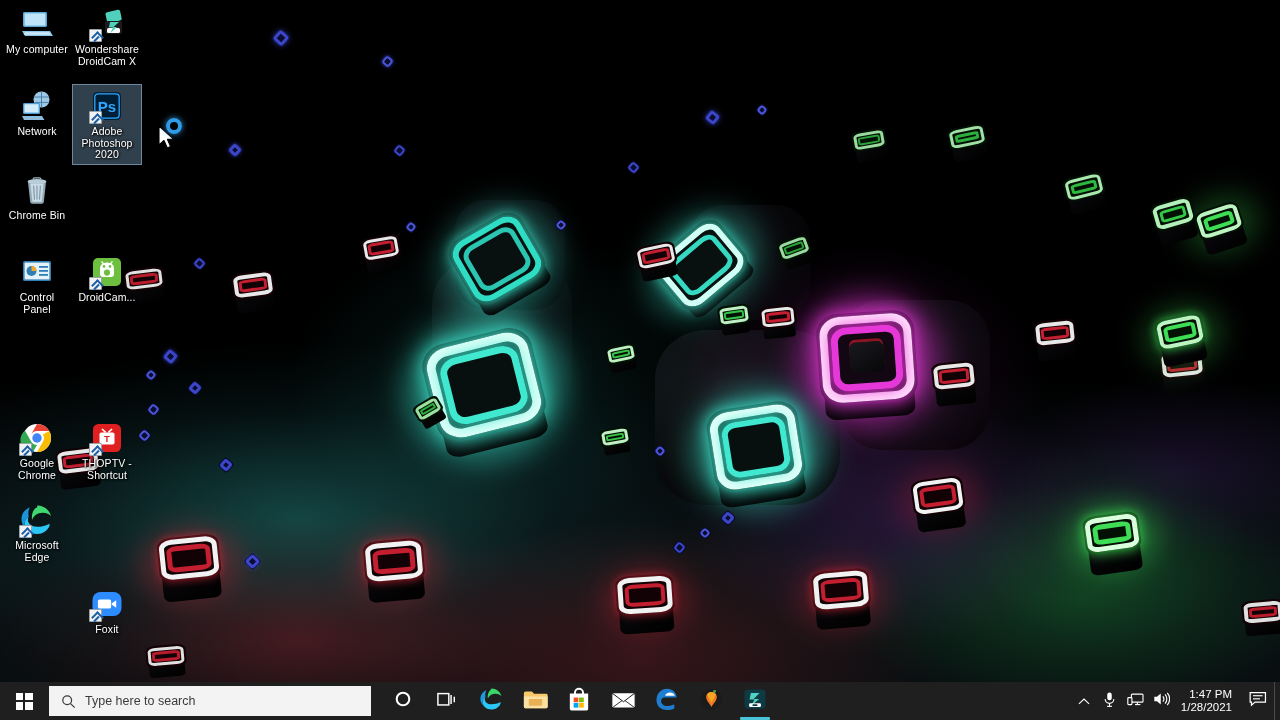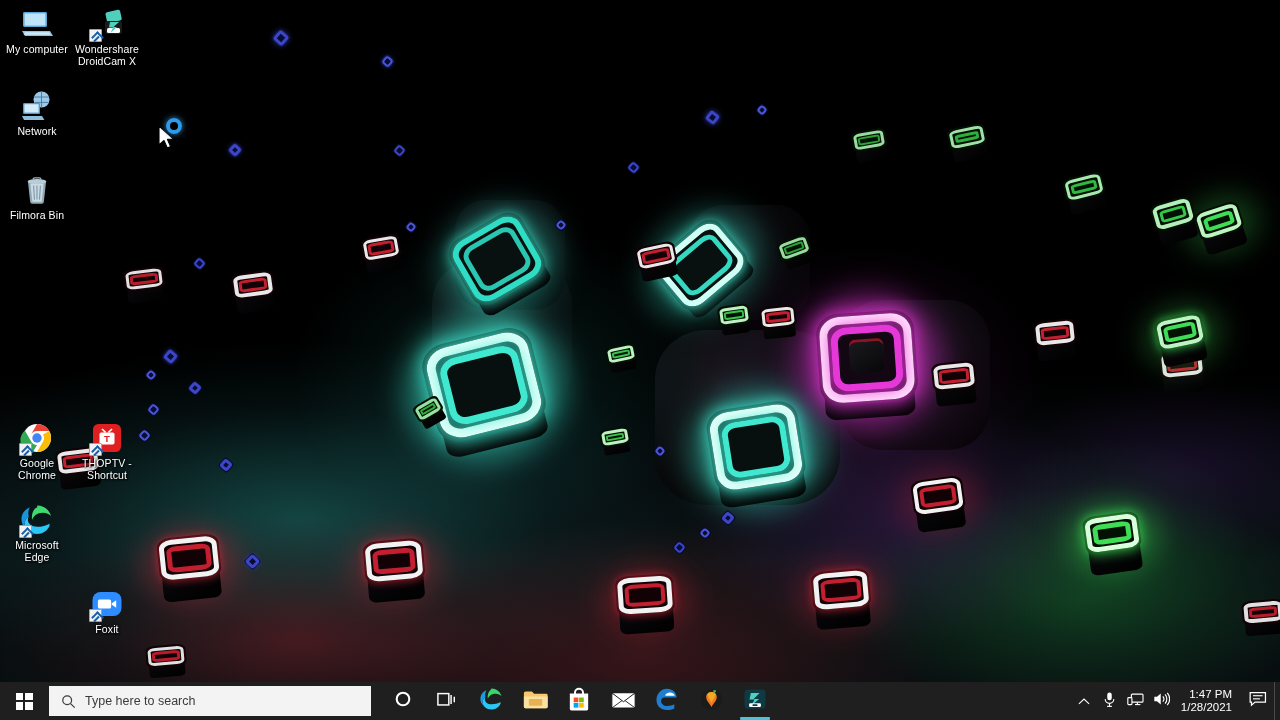--- a/index.html
+++ b/index.html
@@ -508,29 +508,64 @@
       <div class="dicon" style="left: 2px; top: 84px;">
         <div class="glyph"><svg viewBox="0 0 34 34" width="34" height="34">
       <circle cx="21.5" cy="10.5" r="8" fill="#9ec9e6"></circle>
       <path d="M13.8 8h15.4M14.4 13.4h14.2M21.5 2.6v16" stroke="#4b7fa8" stroke-width="1" fill="none"></path>
       <rect x="3" y="14" width="17" height="11" rx="1.2" fill="#4d9bd0"></rect>
       <rect x="4.4" y="15.2" width="14.2" height="8.4" fill="#d4ecfa"></rect>
       <path d="M2 27h20l2.4 4H4z" fill="#8dbcdd"></path>
           </svg></div>
         <div class="lbl">Network</div>
       </div>
+      <div class="dicon selected" style="left: 72px; top: 84px;">
+        <div class="glyph"><svg viewBox="0 0 34 34" width="34" height="34">
+      <rect x="3" y="3" width="28" height="28" rx="4.5" fill="#001e36"></rect>
+      <rect x="4.8" y="4.8" width="24.4" height="24.4" rx="3.4" fill="none" stroke="#31a8ff" stroke-width="1.3"></rect>
+      <text x="17" y="23" font-family="Liberation Sans, sans-serif" font-size="15" font-weight="bold" fill="#31a8ff" text-anchor="middle">Ps</text>
+          </svg><span class="shortcut"></span></div>
+        <div class="lbl">Adobe Photoshop 2020</div>
+      </div>
       <div class="dicon" style="left: 2px; top: 168px;">
         <div class="glyph"><svg viewBox="0 0 34 34" width="34" height="34">
       <path d="M8 9h18l-2.2 20a2 2 0 01-2 1.8H12.2a2 2 0 01-2-1.8z" fill="#9fb6c4" opacity="0.92"></path>
       <path d="M10.4 10.5h13.2l-2 18.2h-9.2z" fill="#cfe0ea" opacity="0.9"></path>
       <path d="M13.6 12.6l.9 14M17 12.6v14M20.4 12.6l-.9 14" stroke="#7d95a5" stroke-width="1.1" fill="none"></path>
       <ellipse cx="17" cy="8.6" rx="9.4" ry="2.5" fill="#b9cdd9"></ellipse>
       <path d="M13 6.6c0-1 .8-1.7 1.9-1.7h4.2c1.1 0 1.9.7 1.9 1.7" fill="none" stroke="#9fb6c4" stroke-width="1.3"></path>
           </svg></div>
-        <div class="lbl">Filmora Bin</div>
+        <div class="lbl">Chrome Bin</div>
+      </div>
+      <div class="dicon" style="left: 2px; top: 250px;">
+        <div class="glyph"><svg viewBox="0 0 34 34" width="34" height="34">
+      <rect x="3" y="6" width="28" height="20" rx="1.6" fill="#2f7fb5"></rect>
+      <rect x="4.6" y="7.6" width="24.8" height="16.8" fill="#e6f2fa"></rect>
+      <circle cx="11.5" cy="16" r="5" fill="#2f7fb5"></circle>
+            <path d="M11.5 11v5h5a5 5 0 00-5-5z" fill="#f5a623"></path>
+      <g fill="#2f7fb5">
+              <rect x="19" y="11" width="9" height="1.8"></rect>
+              <rect x="19" y="15" width="9" height="1.8"></rect>
+              <rect x="19" y="19" width="9" height="1.8"></rect>
+            </g>
+          </svg></div>
+        <div class="lbl">Control Panel</div>
+      </div>
+      <div class="dicon" style="left: 72px; top: 250px;">
+        <div class="glyph"><svg viewBox="0 0 34 34" width="34" height="34">
+      <rect x="3" y="3" width="28" height="28" rx="5" fill="#6cbf3f"></rect>
+      <ellipse cx="17" cy="13" rx="7" ry="5.6" fill="#ffffff"></ellipse>
+      <rect x="10" y="13" width="14" height="9" rx="3.2" fill="#ffffff"></rect>
+      <circle cx="14" cy="11.4" r="1.3" fill="#6cbf3f"></circle>
+            <circle cx="20" cy="11.4" r="1.3" fill="#6cbf3f"></circle>
+      <line x1="11.6" y1="6.4" x2="13.6" y2="9.2" stroke="#ffffff" stroke-width="1.4"></line>
+      <line x1="22.4" y1="6.4" x2="20.4" y2="9.2" stroke="#ffffff" stroke-width="1.4"></line>
+      <circle cx="17" cy="17.6" r="3.1" fill="#6cbf3f"></circle>
+          </svg><span class="shortcut"></span></div>
+        <div class="lbl">DroidCam...</div>
       </div>
       <div class="dicon" style="left: 2px; top: 416px;">
         <div class="glyph"><svg viewBox="0 0 34 34" width="34" height="34">
       <circle cx="17" cy="17" r="14" fill="#ffffff"></circle>
       <path d="M17 3a14 14 0 0112.2 7.1H17a6.9 6.9 0 00-6 3.5z" fill="#ea4335"></path>
       <path d="M4.9 9.6l6.1 10.6A6.9 6.9 0 0017 23.9l-5.6 9.6A14 14 0 014.9 9.6z" fill="#34a853"></path>
       <path d="M29.2 10.1A14 14 0 0117 31l6.1-10.6a6.9 6.9 0 00-.2-7z" fill="#fbbc05"></path>
       <circle cx="17" cy="17" r="6.3" fill="#ffffff"></circle>
             <circle cx="17" cy="17" r="4.7" fill="#4285f4"></circle>
           </svg><span class="shortcut"></span></div>

